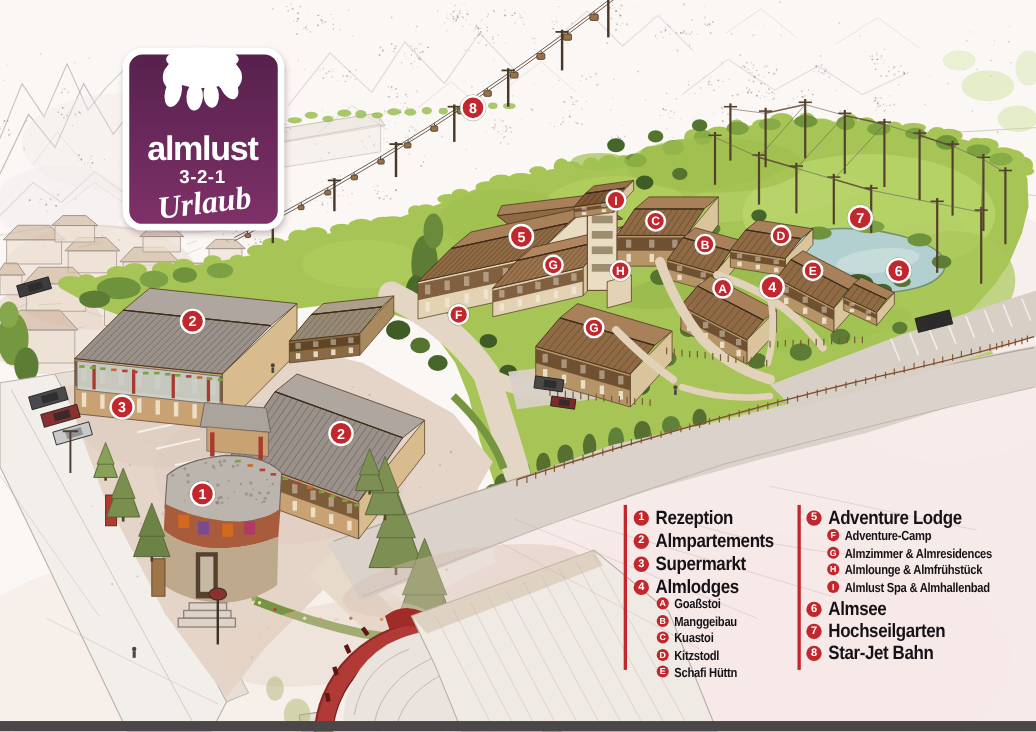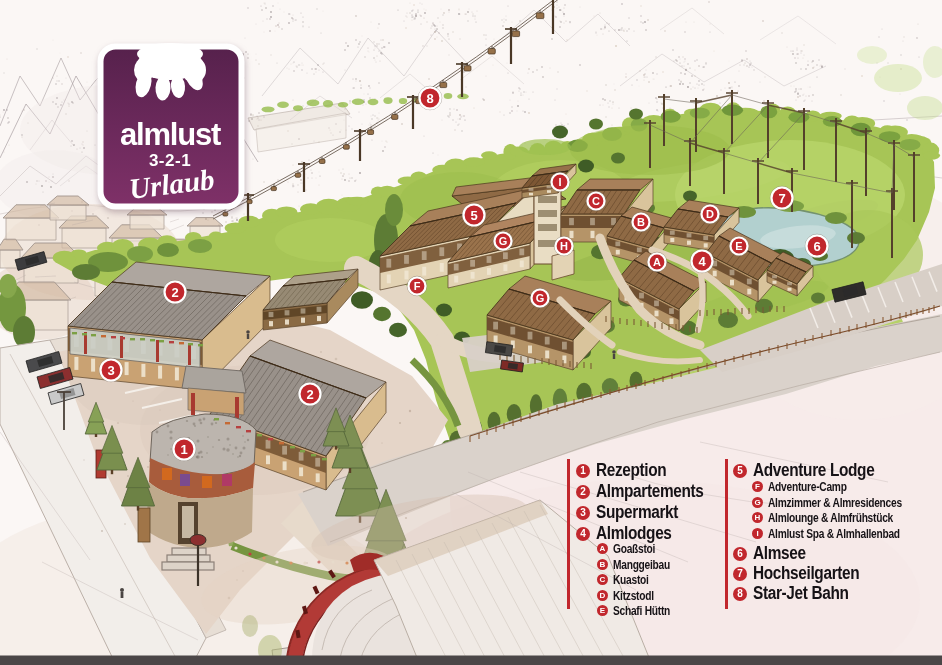--- a/index.html
+++ b/index.html
@@ -1,19 +1,19 @@
 <!DOCTYPE html>
 <html><head>
 <meta charset="utf-8">
 <style>
 html,body { margin:0; padding:0; background:#ffffff; }
 .stage { position:relative; width:942px; height:665px; overflow:hidden;
   font-family:"Liberation Sans", sans-serif; }
 .map { position:absolute; left:0; top:0; }
-.logo { position:absolute; left:97px; top:43px; filter:drop-shadow(1px 3px 3px rgba(100,70,90,0.35)); }
+.logo { position:absolute; left:111px; top:43px; filter:drop-shadow(1px 3px 3px rgba(100,70,90,0.35)); }
 .legend { position:absolute; left:0; top:0; width:942px; height:665px; pointer-events:none; }
 .lg-line { position:absolute; width:3px; background:#c1272d; }
 .lg-item { position:absolute; display:flex; align-items:center; height:19px; white-space:nowrap; }
 .lg-num { width:14px; height:14px; border-radius:50%; background:#c1272d; color:#fff;
   font-weight:bold; font-size:10px; line-height:14px; text-align:center; flex:0 0 14px; }
 .lg-txt { margin-left:6px; font-weight:bold; font-size:17.5px; color:#161216; letter-spacing:-0.4px;
   transform:scaleX(0.88); transform-origin:left center; }
 .lg-sub { position:absolute; display:flex; align-items:center; height:13px; white-space:nowrap; }
 .lg-let { width:11px; height:11px; border-radius:50%; background:#c1272d; color:#fff;
   font-weight:bold; font-size:8px; line-height:11px; text-align:center; flex:0 0 11px; }

